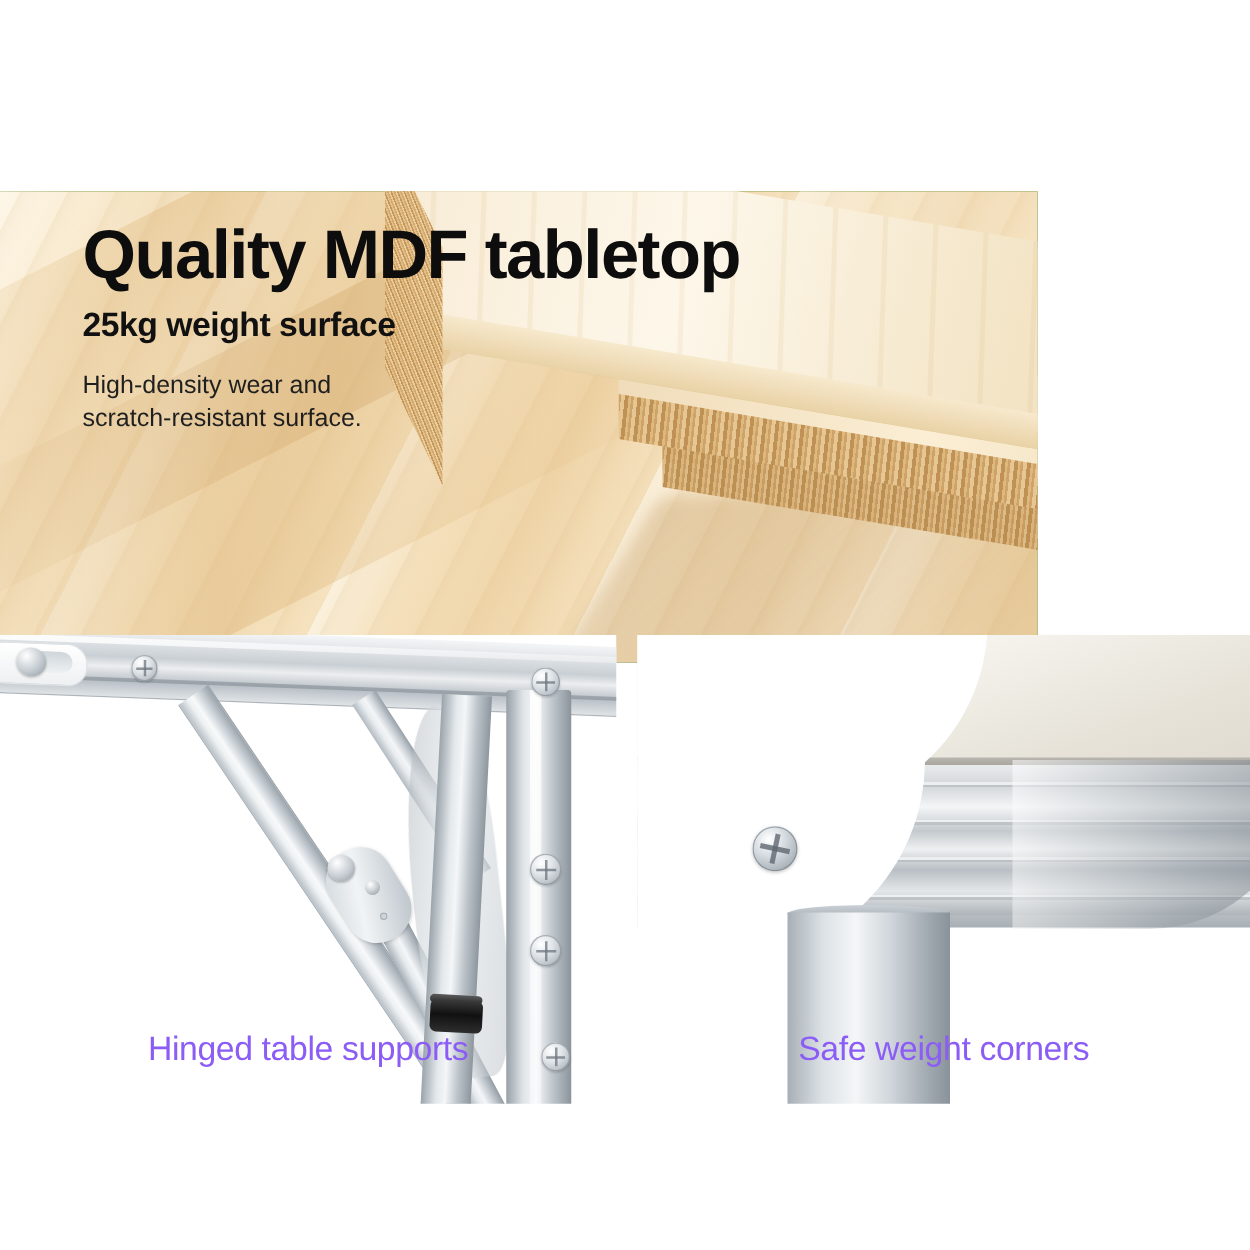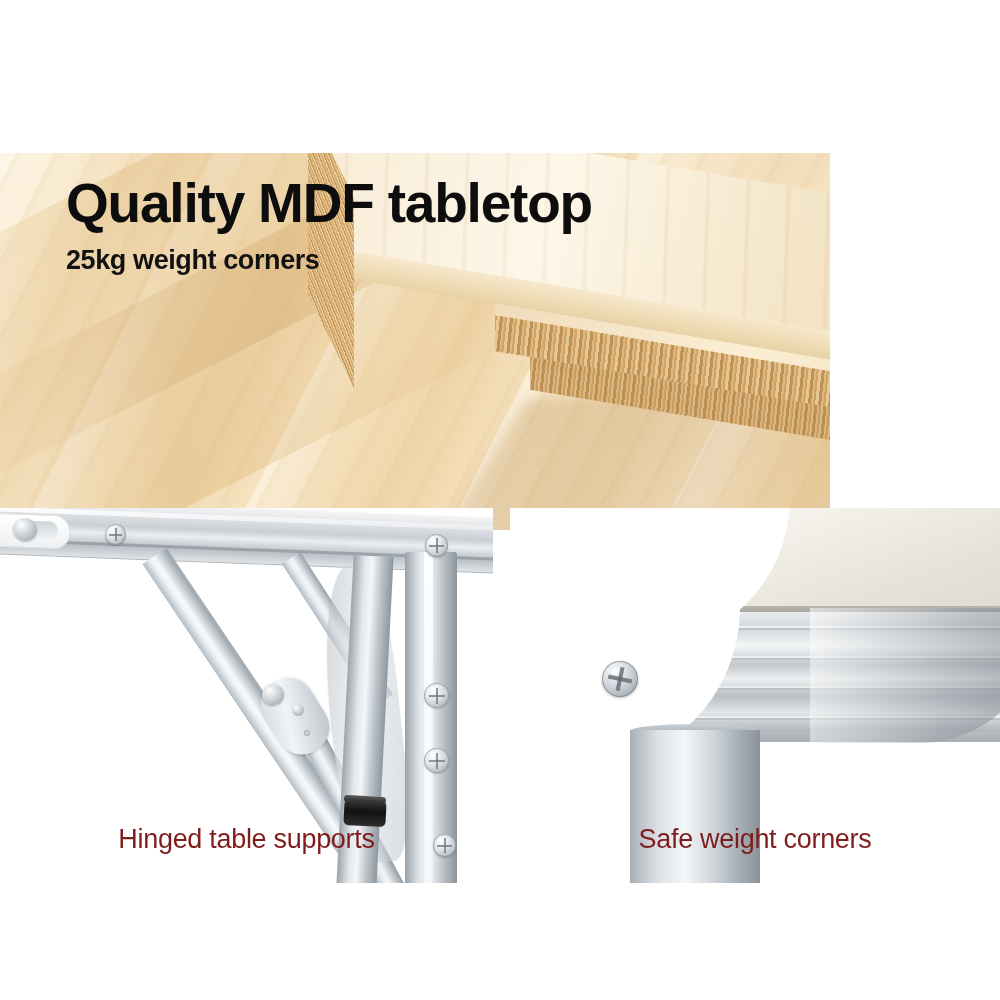--- a/index.html
+++ b/index.html
@@ -105,21 +105,21 @@
   .h-body span{display:block;}
 
   
   .row{position:absolute;left:0;top:508px;width:1000px;height:375px;}
 
   .panel{position:absolute;top:0;height:375px;overflow:hidden;background:#ffffff;}
   .panel-left{left:0;width:493px;}
   .panel-right{left:510px;width:490px;}
 
   .caption{position:absolute;left:0;width:100%;top:316px;text-align:center;
-    font-size:27px;font-weight:400;color:#7f1d1d;letter-spacing:-.3px;z-index:40;}
+    font-size:27px;font-weight:400;color:#8b5cf6;letter-spacing:-.3px;z-index:40;}
   .panel-left .caption{padding-left:-0px;}
 
   
   .L{position:absolute;inset:0;}
 
   
   .rail{position:absolute;left:-10px;top:0px;width:510px;height:55px;
     background:linear-gradient(180deg,#f4f5f6 0%,#e2e5e8 18%,#c9cfd4 42%,#eceef0 56%,#b9c0c6 78%,#dfe3e6 100%);
     transform:skewY(2.2deg);border-bottom:1px solid #aeb5bb;}
   .rail-hi{position:absolute;left:-10px;top:8px;width:510px;height:5px;
@@ -273,21 +273,25 @@
       <div class="bd bd1-grain"></div>
       <div class="bd bd1-edge"></div>
       <div class="bd bd1-end"></div>
 
       <div class="bd chip-a"></div>
       <div class="bd chip-b"></div>
     </div>
 
     <div class="hero-text">
       <div class="h-title">Quality MDF tabletop</div>
-      <div class="h-sub">25kg weight corners</div>
+      <div class="h-sub">25kg weight surface</div>
+      <div class="h-body">
+        <span>High-density wear and</span>
+        <span>scratch-resistant surface.</span>
+      </div>
     </div>
   </section>
 
   <section class="row">
 
     <div class="panel panel-left">
       <div class="L">
         <div class="rail"></div>
         <div class="rail-hi"></div>
         <div class="rail-lo"></div>

